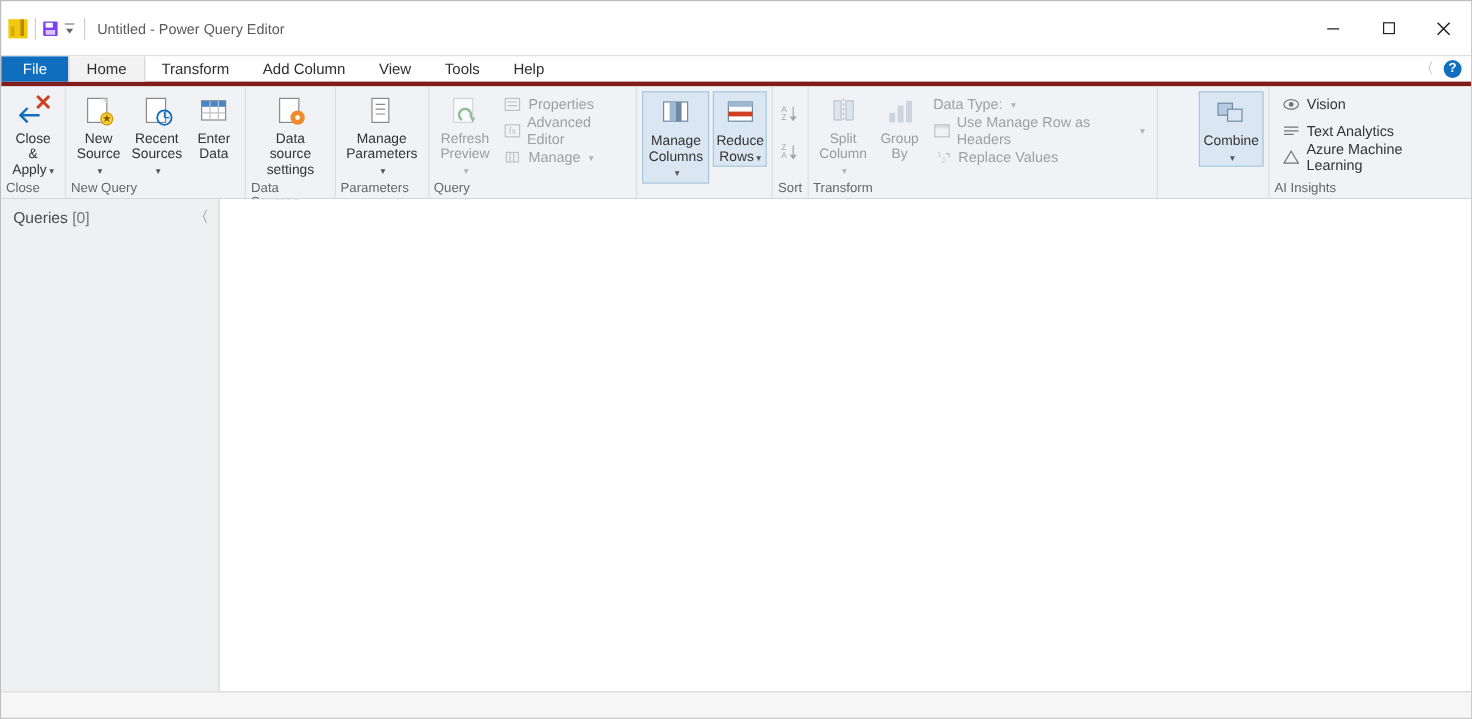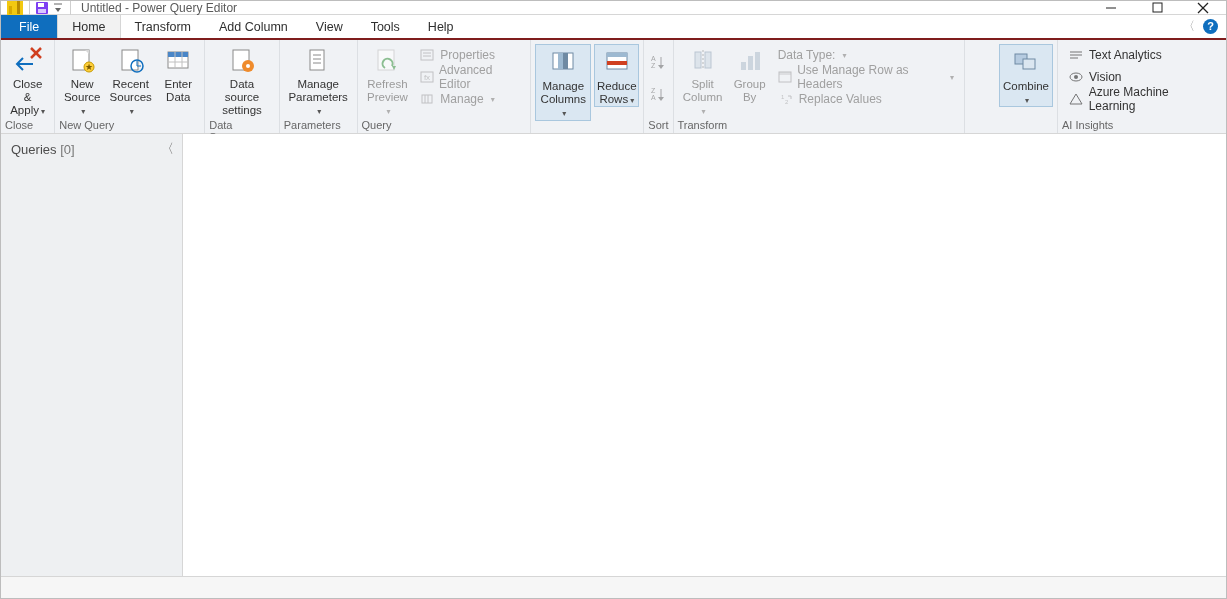--- a/index.html
+++ b/index.html
@@ -1,30 +1,30 @@
 <!DOCTYPE html>
 <html><head>
 <meta charset="utf-8">
 <style>
   * { box-sizing: border-box; }
   html,body { margin:0; padding:0; font-family: "Segoe UI", Arial, sans-serif; font-size:12px; color:#363636; background:#fff; }
   body { width:1227px; height:599px; border:1px solid #bdbdbd; display:flex; flex-direction:column; overflow:hidden; }
 
   
-  .titlebar { height:14px; display:flex; align-items:center; padding:0 0 0 6px; border-bottom:1px solid #d6d6d6;justify-content:space-between; }
+  .titlebar { height:46px; display:flex; align-items:center; padding:0 0 0 6px; border-bottom:1px solid #d6d6d6;justify-content:space-between; }
   .logo { width:16px; height:16px; margin-right:2px; background:linear-gradient(#f2c811,#f2c811); }
   .quick-divider { width:1px; height:18px; background:#cfcfcf; margin:0 4px; }
   .save-icon { width:16px; height:16px; display:flex; align-items:center; justify-content:center; color:#6a00c0; }
   .qat-caret { display:flex; align-items:center; justify-content:center; color:#555; font-size:8px; margin:0 3px; }
   .titletext { margin-left:6px; color:#5a5a5a; font-size:12px; }
   .winbtns { margin-left:auto; display:flex; }
   .winbtn { width:46px; height:30px; display:flex; align-items:center; justify-content:center; color:#222; font-size:14px;}
 
   
-  .tabrow { height:25px; display:flex; align-items:stretch; background:#fff; border-bottom:2px solid #7f1d1d; }
+  .tabrow { height:25px; display:flex; align-items:stretch; background:#fff; border-bottom:4px solid #7f1d1d; }
   .tab { padding:0 14px; display:flex; align-items:center; font-size:12.5px; color:#2f2f2f; cursor:pointer;}
   .tab.file { background:#0f6ebe; color:#fff; padding:0 18px; }
   .tab.active { background:#f2f2f2; border-left:1px solid #d6d6d6; border-right:1px solid #d6d6d6; }
   .tabrow-right { margin-left:auto; display:flex; align-items:center; padding-right:8px; gap:8px;}
   .collapse-chevron { color:#9a9a9a; font-size:12px; }
   .help-circle { width:15px; height:15px; border-radius:50%; background:#0f6ebe; color:#fff; font-size:11px; font-weight:bold; display:flex; align-items:center; justify-content:center; line-height:1;}
 
   
   .ribbon { height:94px; background:#f0f2f5; display:flex; border-bottom:1px solid #d6d6d6; }
   .group { display:flex; flex-direction:column; border-right:1px solid #dcdfe3; padding:2px 4px 0 4px; }
@@ -385,35 +385,35 @@
     </div>
     <div class="group-label">&nbsp;</div>
   </div>
 
   <div class="group" style="border-right:none;">
     <div class="group-body">
       <div class="small-stack" style="min-width:160px;">
         <div class="smallbtn">
           <div class="ico-s">
               <svg width="14" height="12">
+                <ellipse cx="7" cy="6" rx="6" ry="4" fill="none" stroke="#555"></ellipse>
+                <circle cx="7" cy="6" r="2" fill="#555"></circle>
+              </svg>
+            </div>
+          <span>Vision</span>
+        </div>
+        <div class="smallbtn">
+          <div class="ico-s">
+              <svg width="14" height="12">
                 <line x1="1" y1="3" x2="13" y2="3" stroke="#555"></line>
                 <line x1="1" y1="6" x2="13" y2="6" stroke="#555"></line>
                 <line x1="1" y1="9" x2="9" y2="9" stroke="#555"></line>
               </svg>
             </div>
           <span>Text Analytics</span>
-        </div>
-        <div class="smallbtn">
-          <div class="ico-s">
-              <svg width="14" height="12">
-                <ellipse cx="7" cy="6" rx="6" ry="4" fill="none" stroke="#555"></ellipse>
-                <circle cx="7" cy="6" r="2" fill="#555"></circle>
-              </svg>
-            </div>
-          <span>Vision</span>
         </div>
         <div class="smallbtn">
           <div class="ico-s">
               <svg width="14" height="12">
                 <polygon points="7,1 13,11 1,11" fill="none" stroke="#555"></polygon>
               </svg>
             </div>
           <span>Azure Machine Learning</span>
         </div>
       </div>

